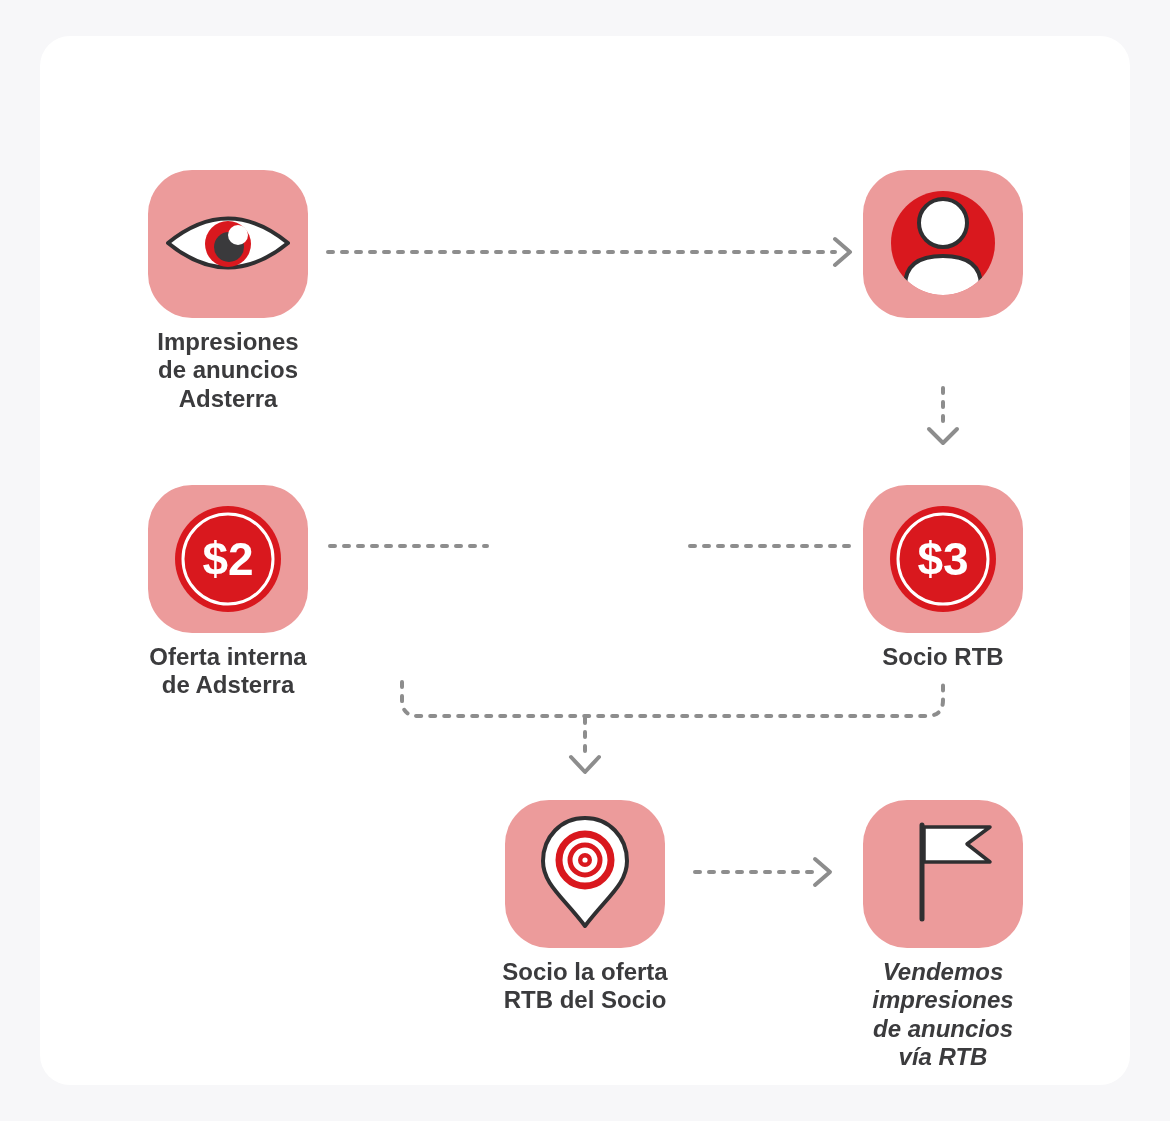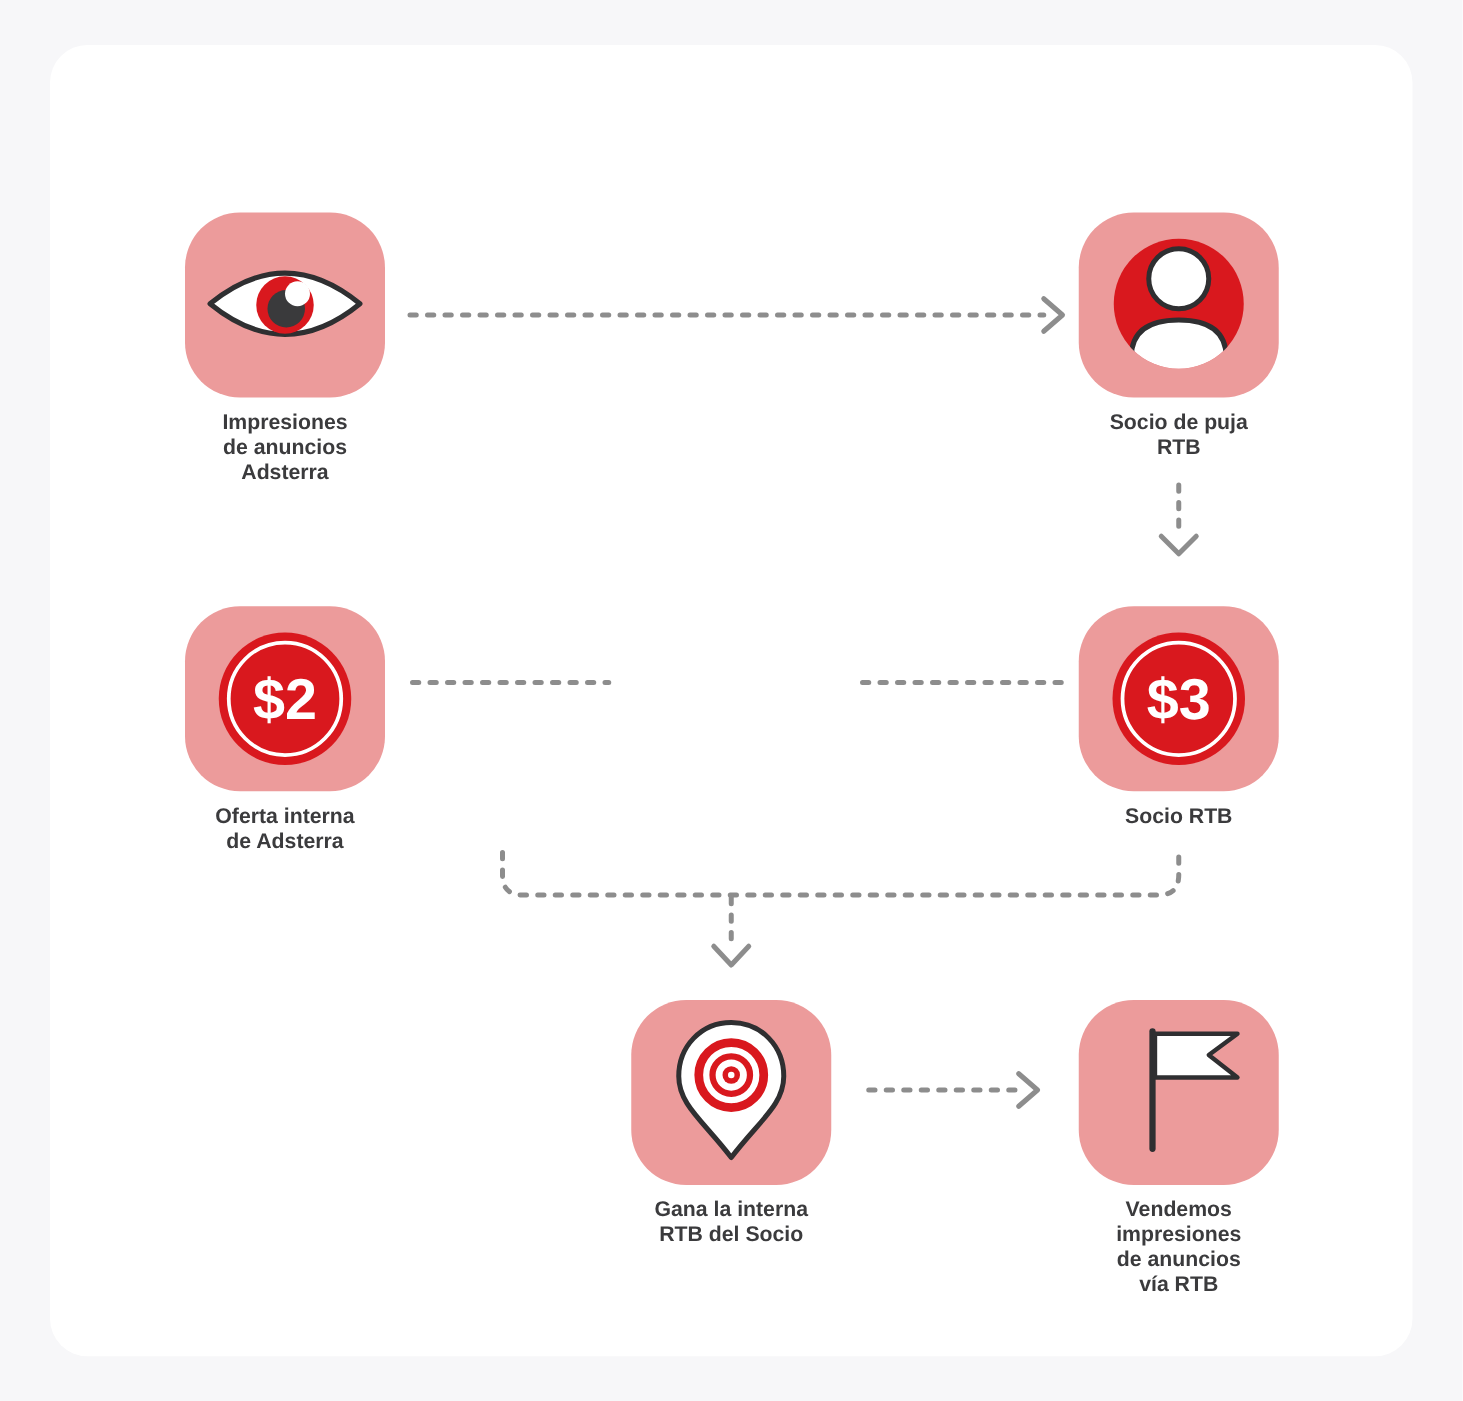--- a/index.html
+++ b/index.html
@@ -33,21 +33,21 @@
     position:absolute;width:220px;text-align:center;
   }
   .icon-box{
     width:160px;height:148px;margin:0 auto;
     background:#ec9b9b;border-radius:44px;
     display:flex;align-items:center;justify-content:center;
   }
   .icon-box svg{display:block;}
   .node-label{
     margin-top:10px;
-    font-size:17px;font-weight:bold;color:#3b3b3d;
+    font-size:24px;font-weight:bold;color:#3b3b3d;
     line-height:1.18;white-space:pre-line;
   }
   .price-text{
     font-family:"Liberation Sans","DejaVu Sans",sans-serif;
     font-size:46px;font-weight:bold;fill:#ffffff;
   }
 </style>
 </head>
 <body>
 
@@ -96,22 +96,20 @@
               <circle cx="80" cy="73" r="52"></circle>
             </clipPath>
           </defs>
         <circle cx="80" cy="73" r="52" fill="#d9181e"></circle>
         <g clip-path="url(#clip-user)">
           <circle cx="80" cy="53" r="24" fill="#ffffff" stroke="#2f2f31" stroke-width="4"></circle>
           <path d="M42,130 L42,116 Q42,86 80,86 Q118,86 118,116 L118,130 Z" fill="#ffffff" stroke="#2f2f31" stroke-width="4"></path>
         </g>
       </svg>
     </div>
-    <div class="node-label">Socio de puja
-RTB</div>
   </div>
 
   <div class="node" style="left:78px;top:449px;">
     <div class="icon-box">
       <svg width="160" height="148" viewBox="0 0 160 148">
         <circle cx="80" cy="74" r="53" fill="#d9181e"></circle>
         <circle cx="80" cy="74" r="45" fill="none" stroke="#ffffff" stroke-width="3"></circle>
         <text class="price-text" x="80" y="90" text-anchor="middle">$2</text>
       </svg>
     </div>
@@ -134,25 +132,25 @@
   <div class="node" style="left:435px;top:764px;">
     <div class="icon-box">
       <svg width="160" height="148" viewBox="0 0 160 148">
         <path d="M80,18 C56,18 38,37 38,61 C38,84 58,97 80,126 C102,97 122,84 122,61 C122,37 104,18 80,18 Z" fill="#ffffff" stroke="#2f2f31" stroke-width="4" stroke-linejoin="round"></path>
         <circle cx="80" cy="60" r="26" fill="none" stroke="#d9181e" stroke-width="7"></circle>
         <circle cx="80" cy="60" r="15" fill="none" stroke="#d9181e" stroke-width="5"></circle>
         <circle cx="80" cy="60" r="7" fill="#d9181e"></circle>
         <circle cx="80" cy="60" r="2.6" fill="#ffffff"></circle>
       </svg>
     </div>
-    <div class="node-label">Gana la interna
+    <div class="node-label">Socio la oferta
 RTB del Socio</div>
   </div>
 
-  <div class="node" style="left:793px;top:764px;">
+  <div class="node" style="left:793px;top:764px;font-style:italic;">
     <div class="icon-box">
       <svg width="160" height="148" viewBox="0 0 160 148">
         <path d="M59,25 L59,119" stroke="#2f2f31" stroke-width="5" stroke-linecap="round" fill="none"></path>
         <path d="M61,27 L127,27 L104,44 L127,62 L61,62 Z" fill="#ffffff" stroke="#2f2f31" stroke-width="3.5" stroke-linejoin="round"></path>
       </svg>
     </div>
     <div class="node-label">Vendemos
 impresiones
 de anuncios
 vía RTB</div>

